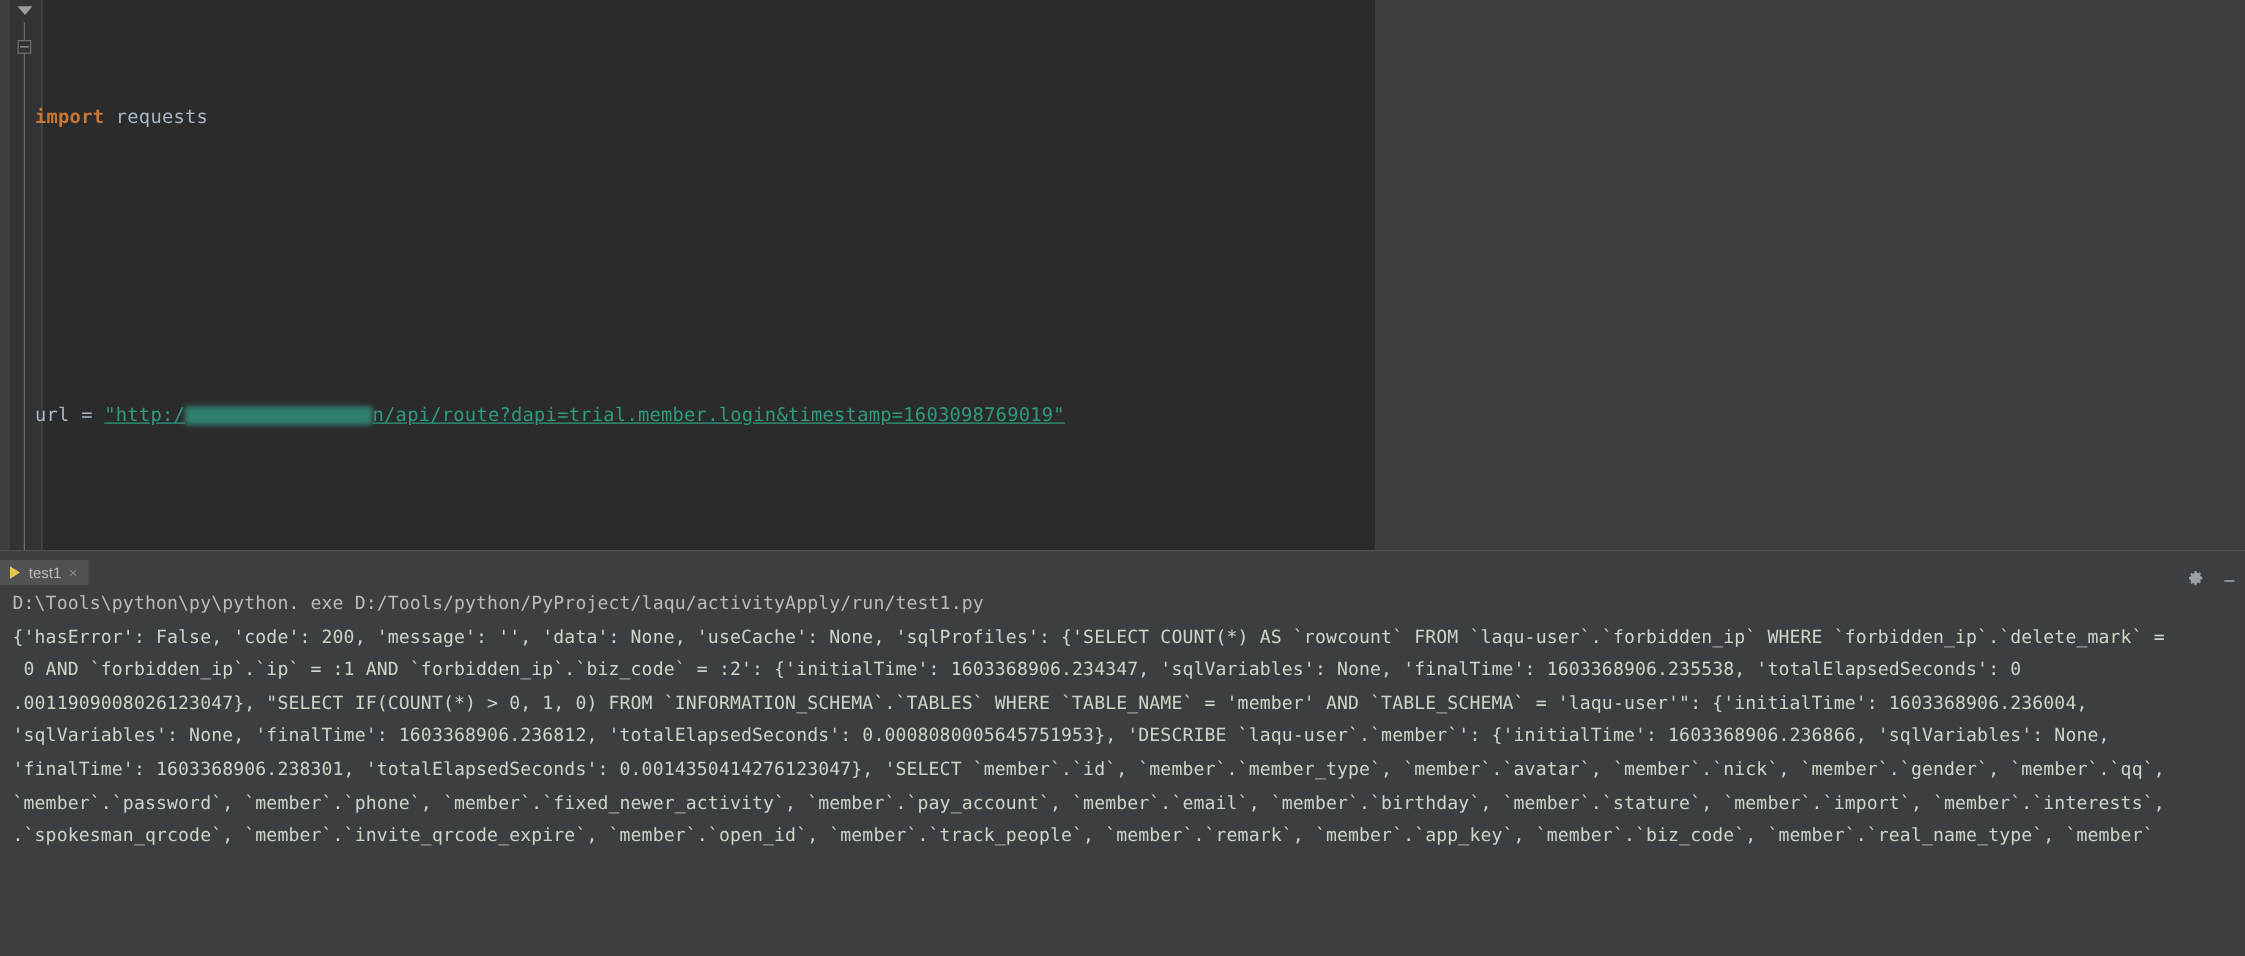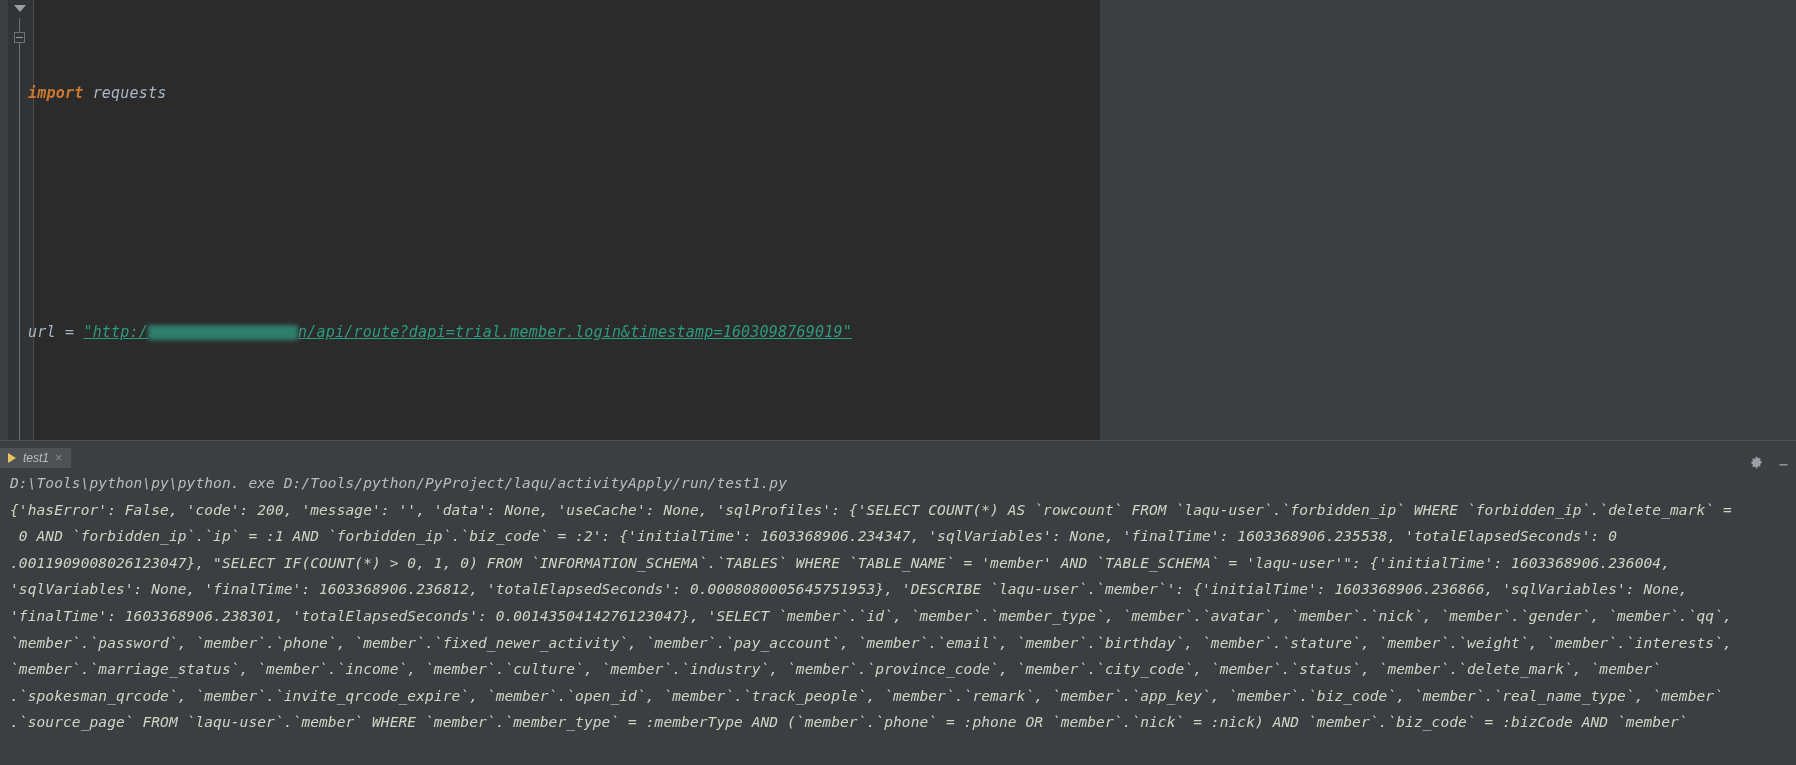--- a/index.html
+++ b/index.html
@@ -1,20 +1,20 @@
 <!DOCTYPE html>
 <html><head>
 <meta charset="utf-8">
 <style>
   html,body{margin:0;padding:0;background:#3c3f41;}
   body{
     width:1796px;height:765px;overflow:hidden;
     font-family:"DejaVu Sans Mono","Liberation Mono",monospace;
   }
-  .app{position:relative;width:1796px;height:765px;background:#f9a8d4;font-style:italic;}
+  .app{position:relative;width:1796px;height:765px;background:#f9a8d4;}
 
   
   .editor-wrap{position:absolute;left:0;top:0;width:1796px;height:448px;background:#3c3f41;}
   .editor{
     position:absolute;left:8px;top:0;width:1092px;height:440px;
     background:#2b2b2b;overflow:hidden;
   }
   .gutter{
     position:absolute;left:0;top:0;width:26px;height:440px;background:#313335;
   }
@@ -172,20 +172,18 @@
       </div>
     </div>
 
     <div class="console">
       <div class="cline cmd">D:\Tools\python\py\python. exe D:/Tools/python/PyProject/laqu/activityApply/run/test1.py</div>
       <div class="cline out">{'hasError': False, 'code': 200, 'message': '', 'data': None, 'useCache': None, 'sqlProfiles': {'SELECT COUNT(*) AS `rowcount` FROM `laqu-user`.`forbidden_ip` WHERE `forbidden_ip`.`delete_mark` =</div>
       <div class="cline out"> 0 AND `forbidden_ip`.`ip` = :1 AND `forbidden_ip`.`biz_code` = :2': {'initialTime': 1603368906.234347, 'sqlVariables': None, 'finalTime': 1603368906.235538, 'totalElapsedSeconds': 0</div>
       <div class="cline out">.0011909008026123047}, "SELECT IF(COUNT(*) &gt; 0, 1, 0) FROM `INFORMATION_SCHEMA`.`TABLES` WHERE `TABLE_NAME` = 'member' AND `TABLE_SCHEMA` = 'laqu-user'": {'initialTime': 1603368906.236004,</div>
       <div class="cline out">'sqlVariables': None, 'finalTime': 1603368906.236812, 'totalElapsedSeconds': 0.0008080005645751953}, 'DESCRIBE `laqu-user`.`member`': {'initialTime': 1603368906.236866, 'sqlVariables': None,</div>
       <div class="cline out">'finalTime': 1603368906.238301, 'totalElapsedSeconds': 0.0014350414276123047}, 'SELECT `member`.`id`, `member`.`member_type`, `member`.`avatar`, `member`.`nick`, `member`.`gender`, `member`.`qq`,</div>
-      <div class="cline out">`member`.`password`, `member`.`phone`, `member`.`fixed_newer_activity`, `member`.`pay_account`, `member`.`email`, `member`.`birthday`, `member`.`stature`, `member`.`weight`, `member`.`interests`,</div>
-      <div class="cline out">`member`.`marriage_status`, `member`.`income`, `member`.`culture`, `member`.`industry`, `member`.`province_code`, `member`.`city_code`, `member`.`status`, `member`.`delete_mark`, `member`</div>
+      <div class="cline out">`member`.`password`, `member`.`phone`, `member`.`fixed_newer_activity`, `member`.`pay_account`, `member`.`email`, `member`.`birthday`, `member`.`stature`, `member`.`import`, `member`.`interests`,</div>
       <div class="cline out">.`spokesman_qrcode`, `member`.`invite_qrcode_expire`, `member`.`open_id`, `member`.`track_people`, `member`.`remark`, `member`.`app_key`, `member`.`biz_code`, `member`.`real_name_type`, `member`</div>
-      <div class="cline out">.`source_page` FROM `laqu-user`.`member` WHERE `member`.`member_type` = :memberType AND (`member`.`phone` = :phone OR `member`.`nick` = :nick) AND `member`.`biz_code` = :bizCode AND `member`</div>
     </div>
 
   </div>
 </div>
 
 </body></html>

